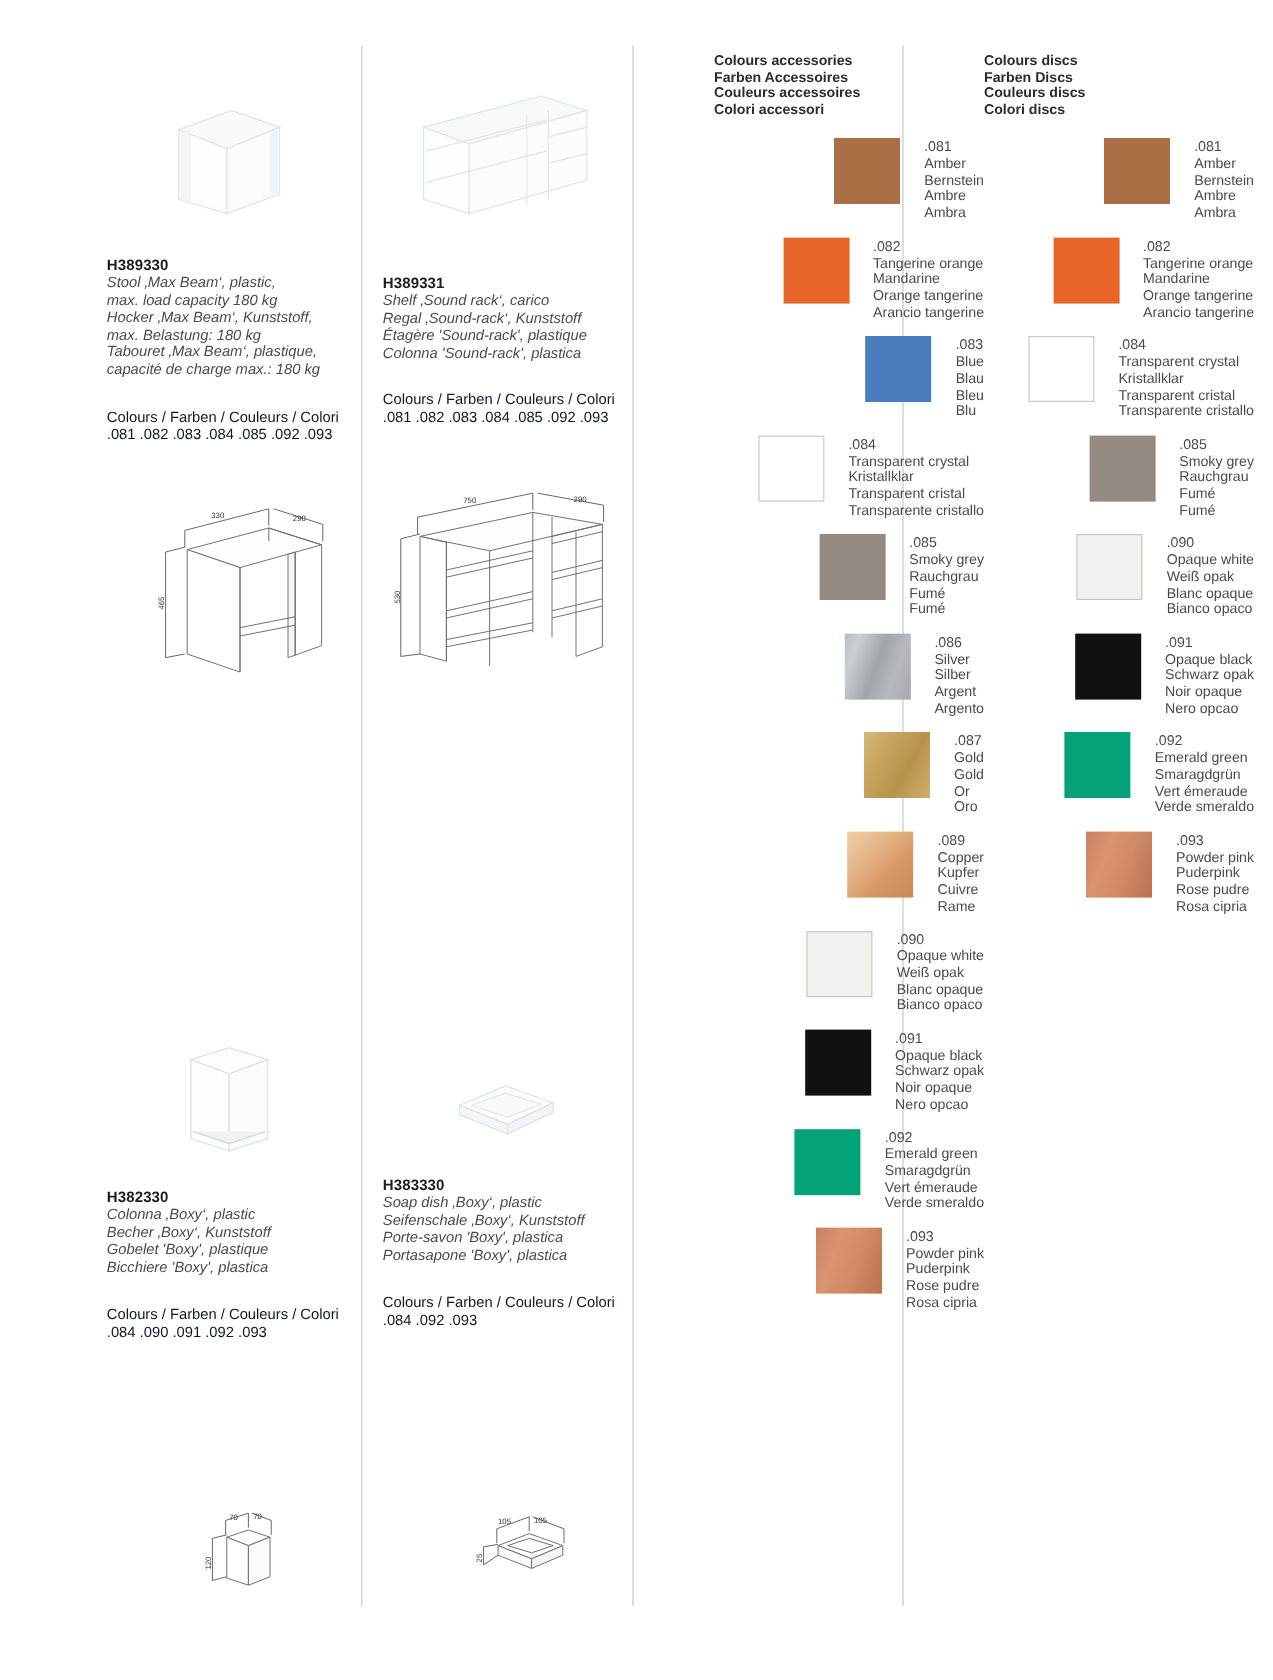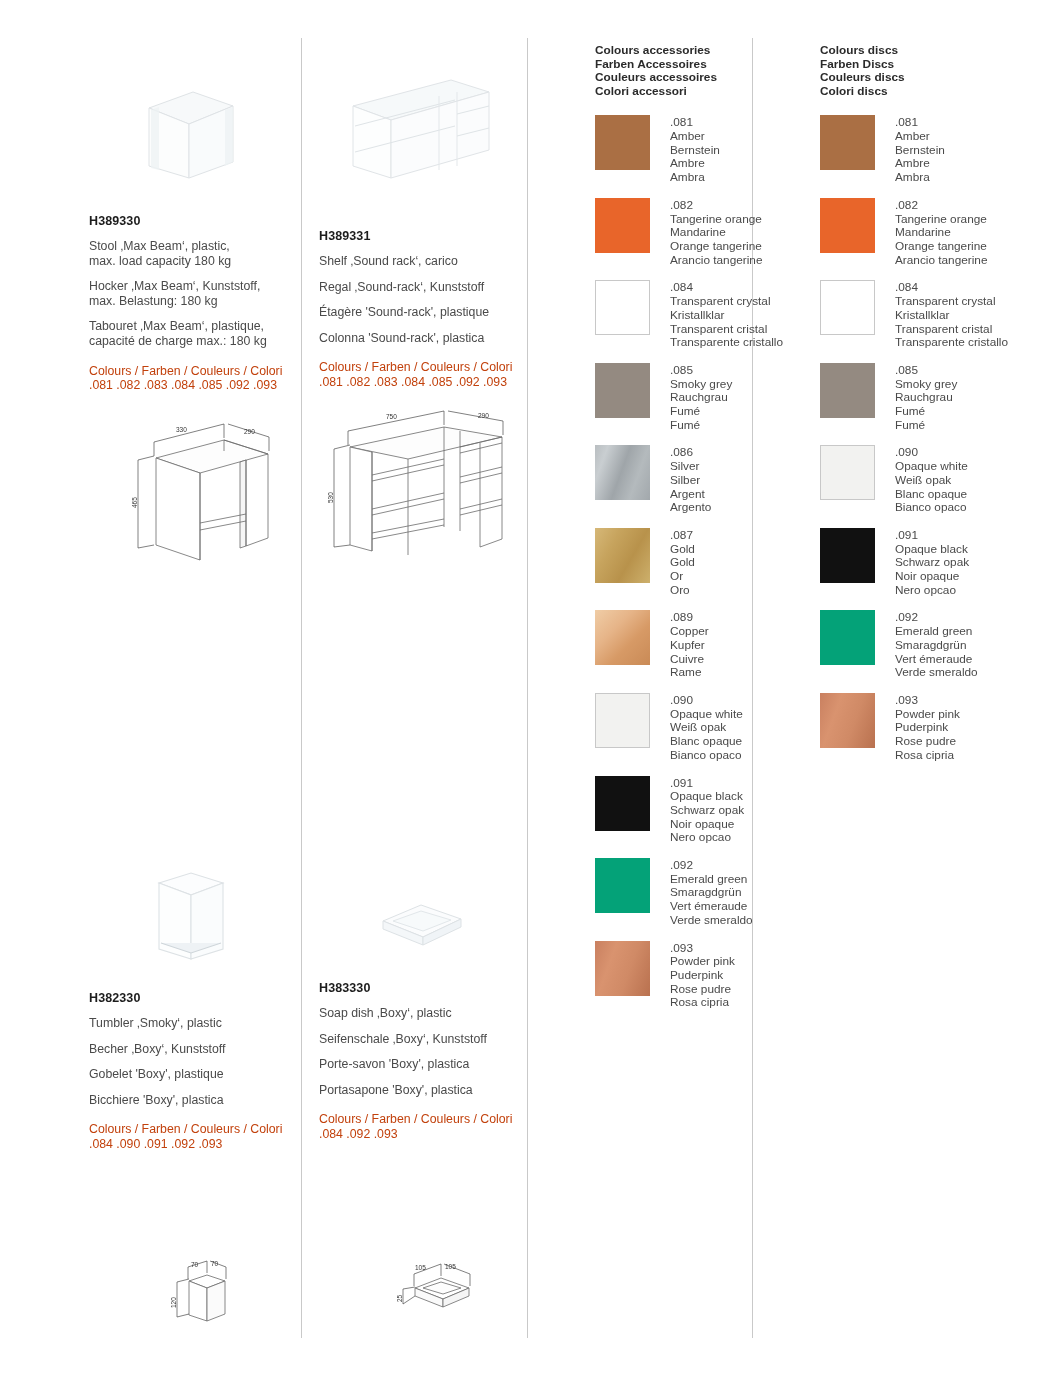--- a/index.html
+++ b/index.html
@@ -13,30 +13,30 @@
     overflow:hidden;
   }
   .page { position:relative; width:1061px; height:1400px; }
 
   
   .vrule { position:absolute; width:1px; background:#c9c9c9; }
 
   
   .code { font-size:12.5px; color:#1d1d1d; font-weight:600; letter-spacing:.1px; }
   .desc { font-size:12.3px; line-height:14.6px; color:#4a4a4a; }
-  .desc-group { margin-top:11px; }
-  .colours-line { font-size:12.3px; line-height:14.6px; color:#c2410c; margin-top:15px; }
+  .desc-group { margin-top:0;font-style:italic; }
+  .colours-line { font-size:12.3px; line-height:14.6px; color:#0f172a; margin-top:25px; }
 
   
   .prodcol { position:absolute; width:215px; }
 
   
   .swcol { position:absolute; width:225px;margin-left:48px; }
   .swhead { font-size:11.8px; line-height:13.6px; font-weight:700; color:#2b2b2b; }
-  .swrow { position:relative; display:flex; gap:20px; margin-bottom:13px; }
+  .swrow { position:relative; display:flex; gap:20px; margin-bottom:13px;justify-content:flex-end; }
   .swatch { width:55px; height:55px; flex:0 0 55px; }
   .swatch.bordered { border:1px solid #c8c8c8; }
   .swtext { font-size:11.8px; line-height:13.7px; color:#4a4a4a; padding-top:1px; }
   .swtext .n { display:block; }
 
   
   .pageno {
     position:absolute; left:0; right:0; text-align:center;
     font-size:12px; color:#7a7a7a;
   }
@@ -187,21 +187,21 @@
           <polygon points="12,18 44,8 76,18 44,30"></polygon>
           <polygon points="12,18 44,30 44,94 12,84" fill="#fdfefe"></polygon>
           <polygon points="44,30 76,18 76,84 44,94" fill="#fafcfd"></polygon>
           <path d="M14,78 L44,88 L74,78" stroke="#cfd6da" fill="#eef2f5"></path>
         </g>
       </svg>
     </div>
 
     <div style="margin-top:26px;">
       <div class="code">H382330</div>
-      <div class="desc desc-group">Tumbler ‚Smoky‘, plastic</div>
+      <div class="desc desc-group">Colonna ‚Boxy‘, plastic</div>
       <div class="desc desc-group">Becher ‚Boxy‘, Kunststoff</div>
       <div class="desc desc-group">Gobelet 'Boxy', plastique</div>
       <div class="desc desc-group">Bicchiere 'Boxy', plastica</div>
       <div class="colours-line">
         <div>Colours / Farben / Couleurs / Colori</div>
         <div>.084 .090 .091 .092 .093</div>
       </div>
     </div>
   </div>
 
@@ -299,20 +299,30 @@
           <div class="swatch" style="background: rgb(232, 101, 42);"></div>
           <div class="swtext">
             <span class="n">.082</span>
             <span class="n">Tangerine orange</span>
             <span class="n">Mandarine</span>
             <span class="n">Orange tangerine</span>
             <span class="n">Arancio tangerine</span>
           </div>
         </div>
         <div class="swrow">
+          <div class="swatch" style="background: rgb(74, 124, 190);"></div>
+          <div class="swtext">
+            <span class="n">.083</span>
+            <span class="n">Blue</span>
+            <span class="n">Blau</span>
+            <span class="n">Bleu</span>
+            <span class="n">Blu</span>
+          </div>
+        </div>
+        <div class="swrow">
           <div class="swatch bordered" style="background: rgb(255, 255, 255);"></div>
           <div class="swtext">
             <span class="n">.084</span>
             <span class="n">Transparent crystal</span>
             <span class="n">Kristallklar</span>
             <span class="n">Transparent cristal</span>
             <span class="n">Transparente cristallo</span>
           </div>
         </div>
         <div class="swrow">

